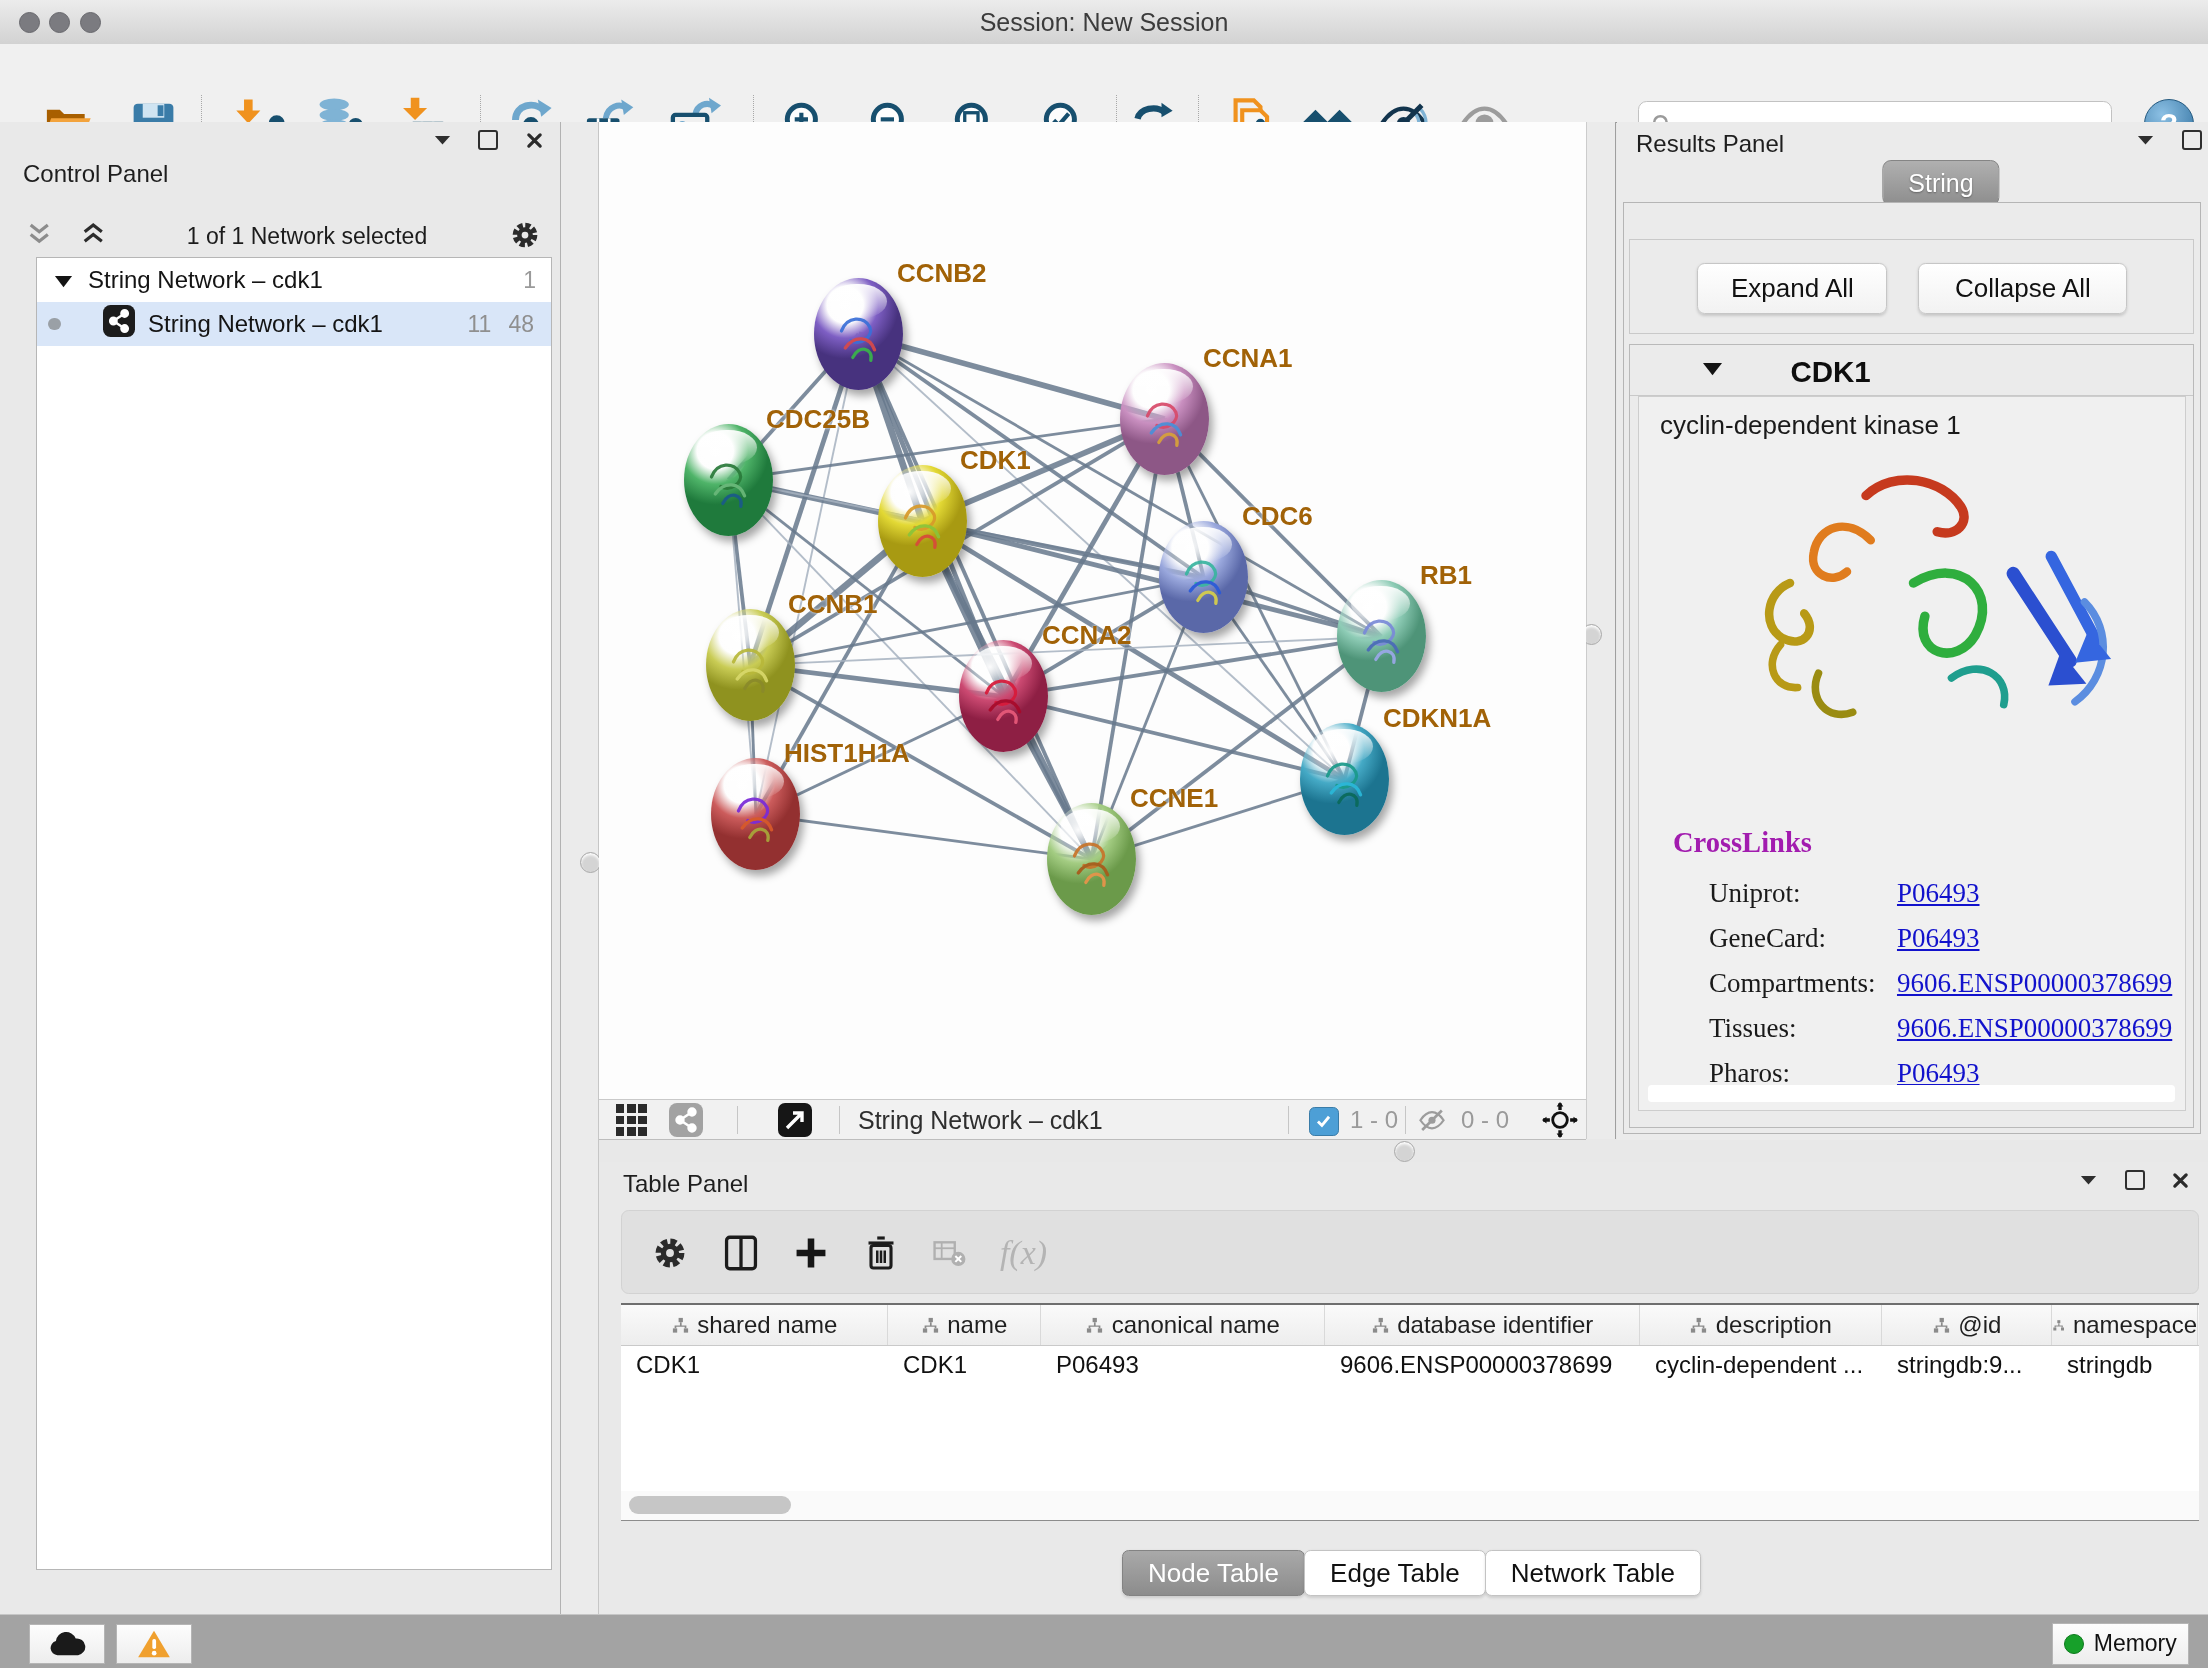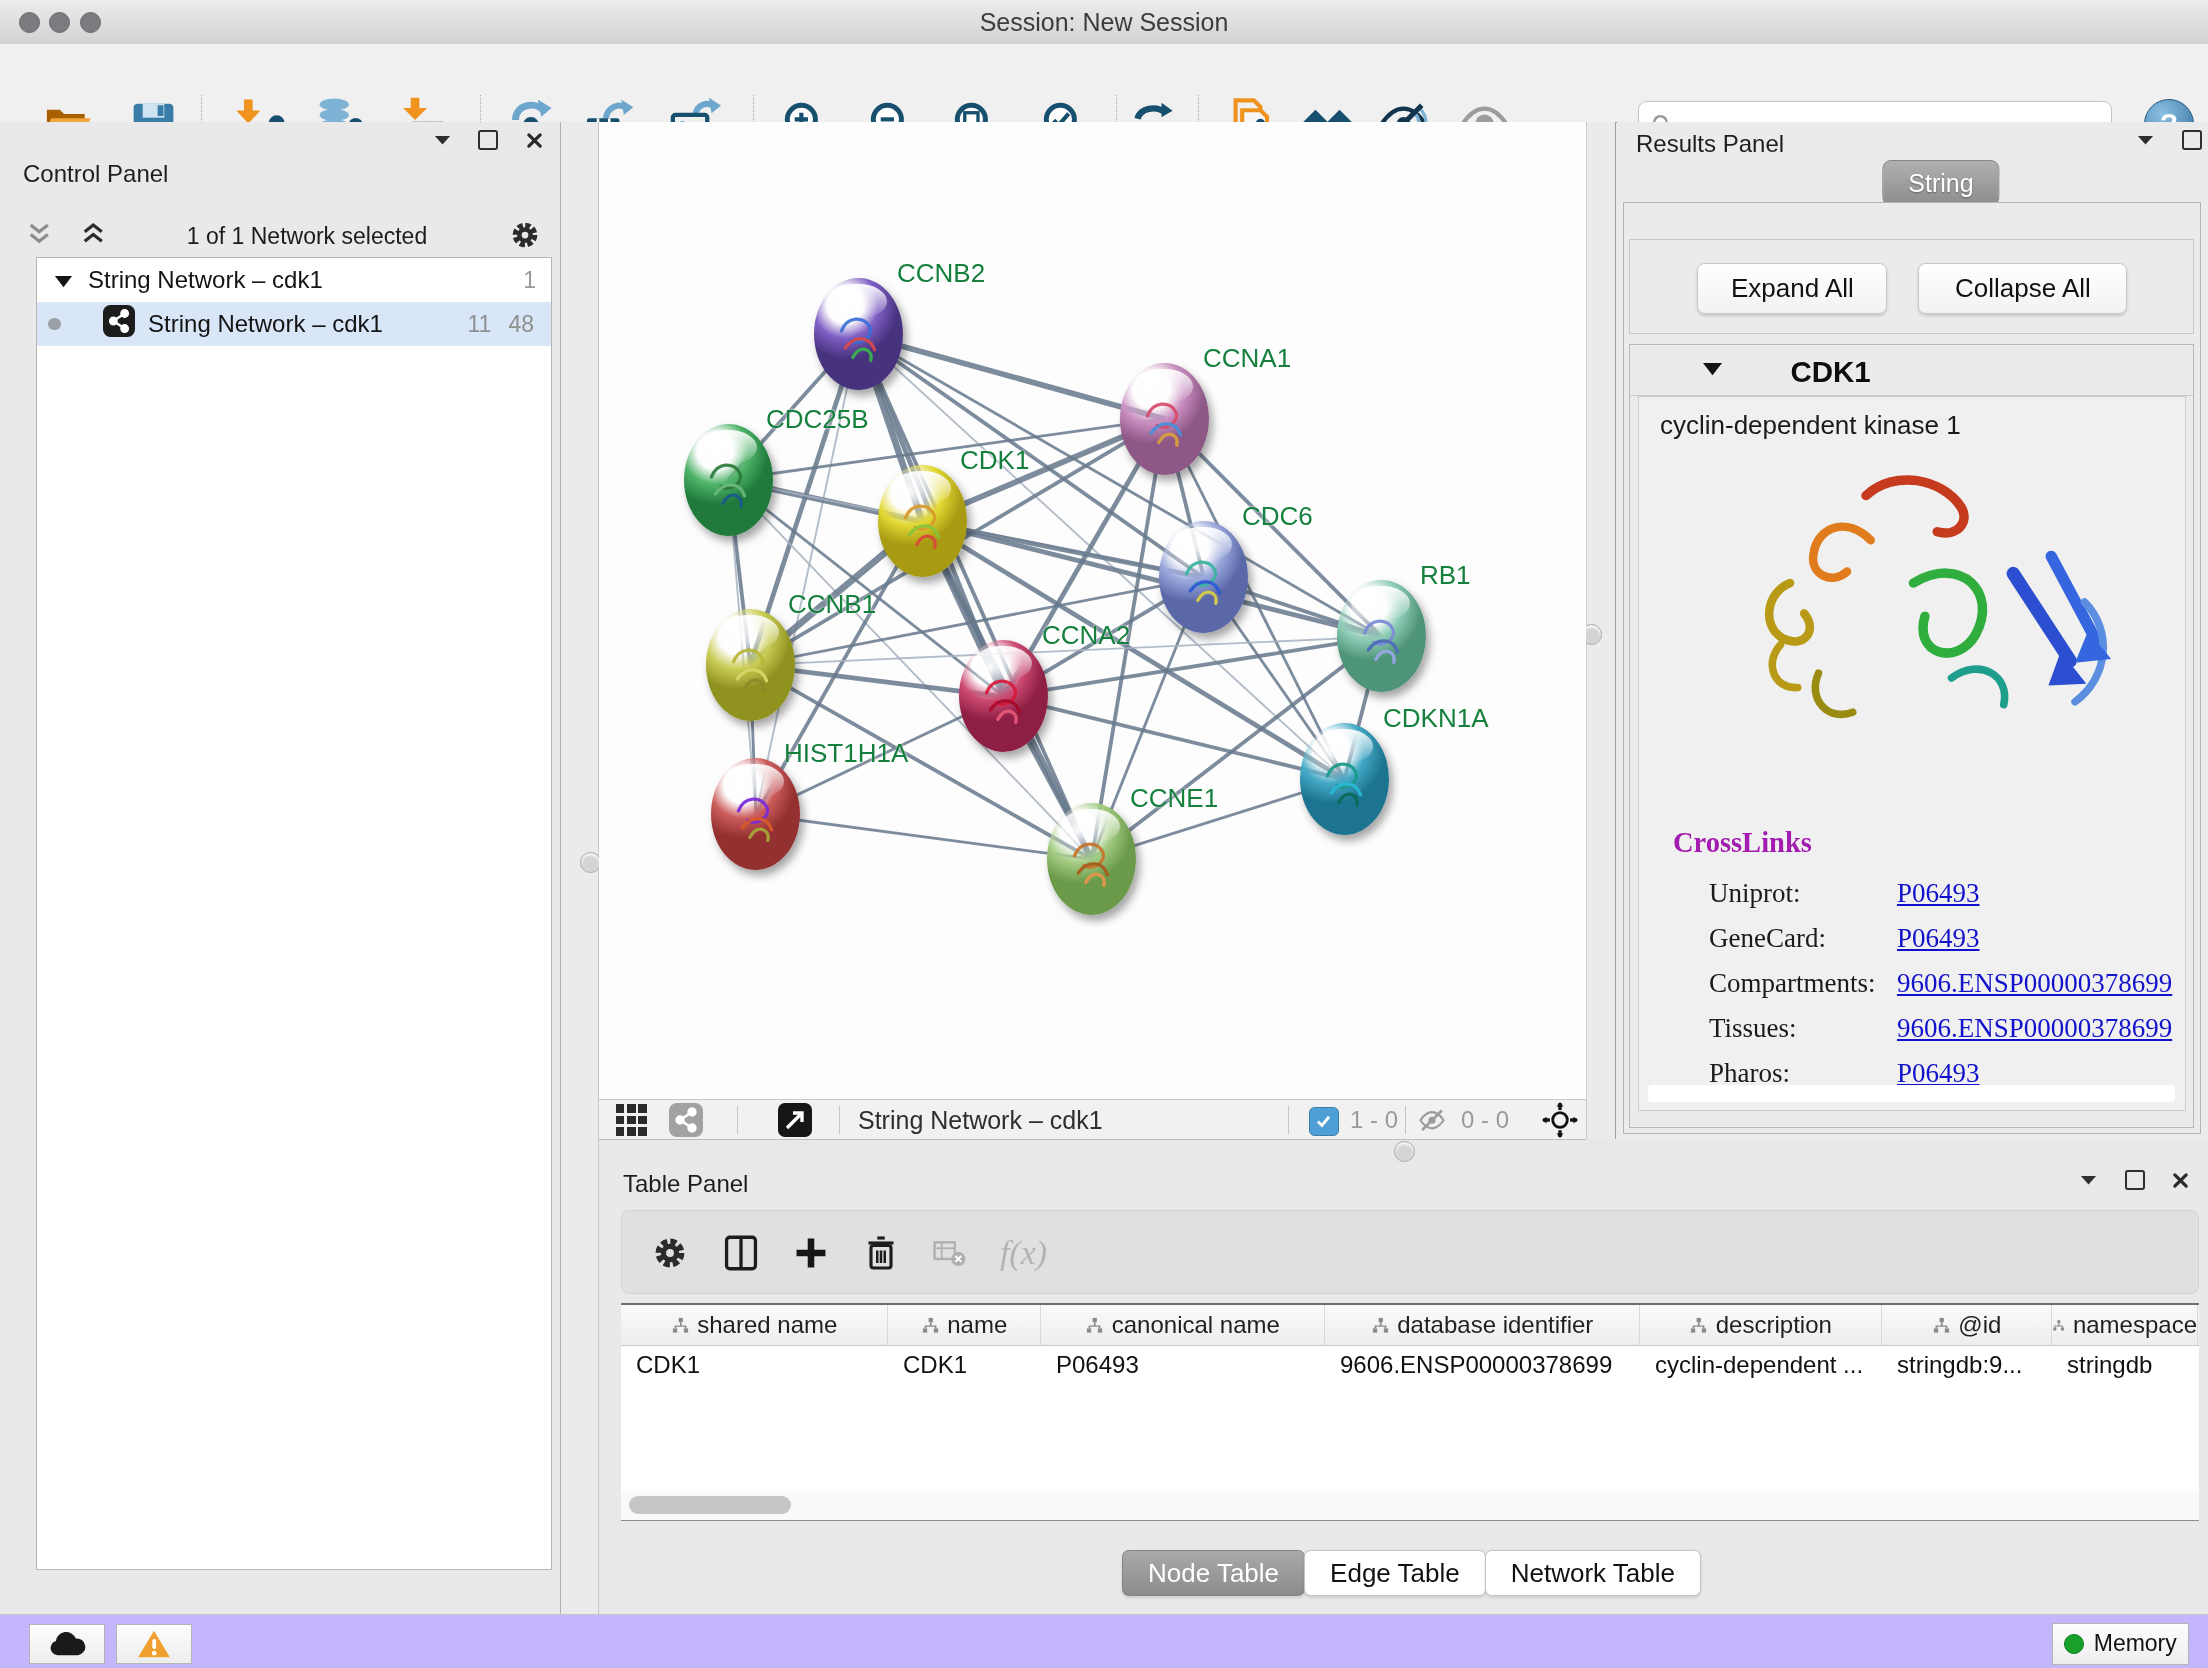--- a/index.html
+++ b/index.html
@@ -56,21 +56,21 @@
   .hsplit{position:absolute;left:599px;top:1139px;width:1609px;height:23px;background:#e8e8e8;}
   .split-dot{position:absolute;width:19px;height:19px;border-radius:50%;background:#d4d4d4;border:1px solid #ababab;box-shadow:inset 0 1.9px 2.9px #fff;}
 
   
   #network-canvas{position:absolute;left:599px;top:122px;width:987px;height:977px;background:#fdfdfd;}
   #network-canvas svg.edges{position:absolute;left:0;top:0;}
   .gnode{position:absolute;width:89px;height:112px;border-radius:50%;box-shadow:3.8px 5.7px 8.6px rgba(0,0,0,.35);}
   .gloss{position:absolute;left:16%;top:5%;width:66%;height:32%;border-radius:50%;
     background:linear-gradient(rgba(255,255,255,.95),rgba(255,255,255,0));}
   .ribbon{position:absolute;left:18px;top:30px;}
-  .gnode-label{position:absolute;font-size:26px;color:#15803d;text-shadow:0 0 2.9px #fff;white-space:nowrap;}
+  .gnode-label{position:absolute;font-size:26px;color:#a16207;text-shadow:0 0 2.9px #fff;white-space:nowrap;font-weight:bold;}
 
   
   .net-toolbar{position:absolute;left:599px;top:1099px;width:987px;height:41px;background:#f1f1f1;
     border-top:1px solid #c9c9c9;border-bottom:1px solid #bdbdbd;box-sizing:border-box;}
   .ntb{position:absolute;top:2.9px;width:38px;height:34px;display:flex;align-items:center;justify-content:center;}
   .gridicon{display:grid;grid-template-columns:repeat(3,8.6px);grid-template-rows:repeat(3,8.6px);gap:2.9px;}
   .gridicon span{background:#2b2b2b;}
   .ndiv{position:absolute;top:5.7px;height:28.5px;border-left:1px solid #c6c6c6;}
   .ntitle{position:absolute;left:856px;top:0;height:40px;line-height:40px;font-size:25px;color:#2e2e2e;}
   .ncount{position:absolute;top:0;height:40px;line-height:40px;font-size:24px;color:#9a9a9a;}
@@ -112,21 +112,21 @@
   .rp-desc{position:absolute;left:21px;top:13.3px;font-size:26px;color:#1a1a1a;}
   .protein{position:absolute;left:32px;top:53px;}
   .cl-title{position:absolute;left:34px;top:430px;font-family:"Liberation Serif",serif;font-weight:bold;font-size:28.5px;color:#a21caf;text-align:center;}
   #crosslinks{position:absolute;left:70px;top:474px;width:476px;}
   .cl-row{display:flex;height:45px;align-items:center;font-family:"Liberation Serif",serif;font-size:27px;}
   .cl-label{width:188px;color:#1a1a1a;}
   .cl-link{color:#1212cc;text-decoration:underline;}
   .rp-scroll{position:absolute;left:9.5px;bottom:7.6px;width:527px;height:17px;background:#fff;border-radius:3.8px;}
 
   
-  .status-bar{position:absolute;left:0;top:1614px;width:2208px;height:54px;background:#c4b5fd;border-top:1px solid #c6c6c6;box-sizing:border-box;}
+  .status-bar{position:absolute;left:0;top:1614px;width:2208px;height:54px;background:#a3a3a3;border-top:1px solid #c6c6c6;box-sizing:border-box;}
   .sbtn{position:absolute;top:8.6px;width:74px;height:38px;background:linear-gradient(#fdfdfd,#ededed);border:1.9px solid #b5b5b5;display:flex;align-items:center;justify-content:center;}
   .membtn{position:absolute;right:19px;top:7.6px;width:135px;height:40px;background:linear-gradient(#fdfdfd,#ededed);border:1.9px solid #b5b5b5;display:flex;align-items:center;justify-content:center;gap:9.5px;font-size:23px;color:#111;}
   .memdot{width:18px;height:18px;border-radius:50%;background:#17a02a;border:1px solid #0d7a1d;}
 </style>
 </head>
 <body>
 
 <div id="app">
 
   <div class="titlebar">

